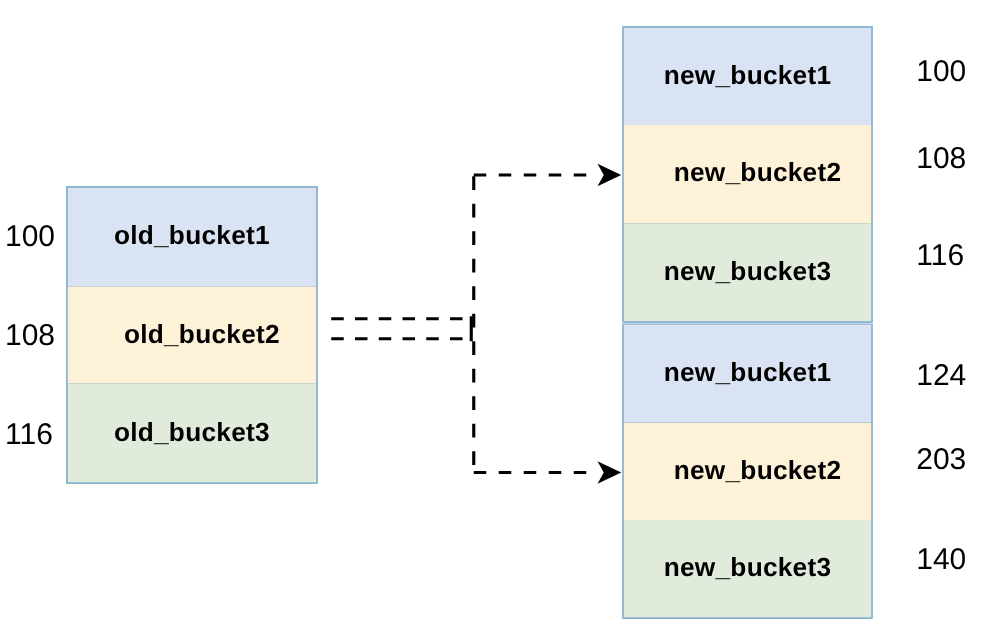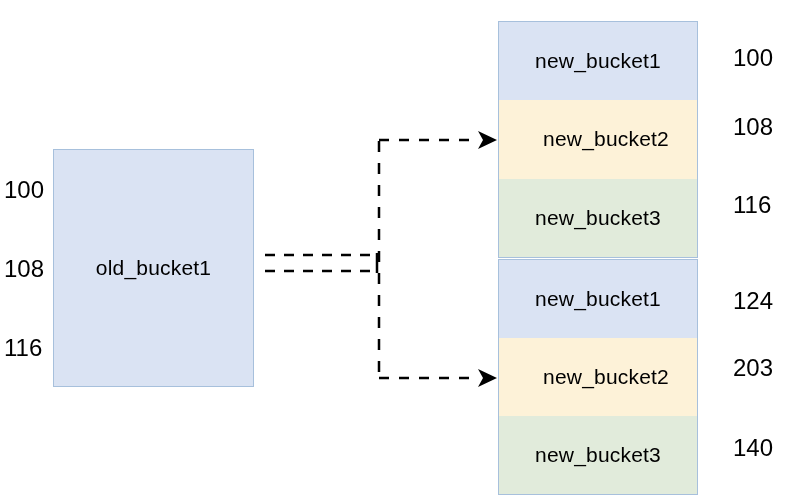--- a/index.html
+++ b/index.html
@@ -16,20 +16,21 @@
     overflow: hidden;
     color: #000000;
   }
   .stack {
     position: absolute;
     display: flex;
     flex-direction: column;
     border: 1px solid #a7c0dc;
     box-sizing: border-box;
     background: #0369a1;
+    font-weight: bold;
   }
   .row {
     flex: 1 1 0;
     display: flex;
     align-items: center;
     justify-content: center;
     font-size: 21px;
     letter-spacing: 0.2px;
     color: #000000;
   }
@@ -65,20 +66,26 @@
 
 <div class="canvas">
 
   <div class="addr addr-left" style="top:176px">100</div>
   <div class="addr addr-left" style="top:255px">108</div>
   <div class="addr addr-left" style="top:334px">116</div>
 
   <div class="stack left-stack">
     <div class="row fill-blue">
       <span>old_bucket1</span>
+    </div>
+    <div class="row fill-cream">
+      <span>old_bucket2</span>
+    </div>
+    <div class="row fill-green">
+      <span>old_bucket3</span>
     </div>
   </div>
 
   <svg class="arrow-layer" viewBox="0 0 800 500" xmlns="http://www.w3.org/2000/svg">
 
     <line x1="265" y1="255" x2="374" y2="255" stroke="#000" stroke-width="2.5" stroke-dasharray="10 9"></line>
     <line x1="265" y1="271" x2="374" y2="271" stroke="#000" stroke-width="2.5" stroke-dasharray="10 9"></line>
 
     <line x1="377" y1="253" x2="377" y2="273" stroke="#000" stroke-width="2.5"></line>
 

